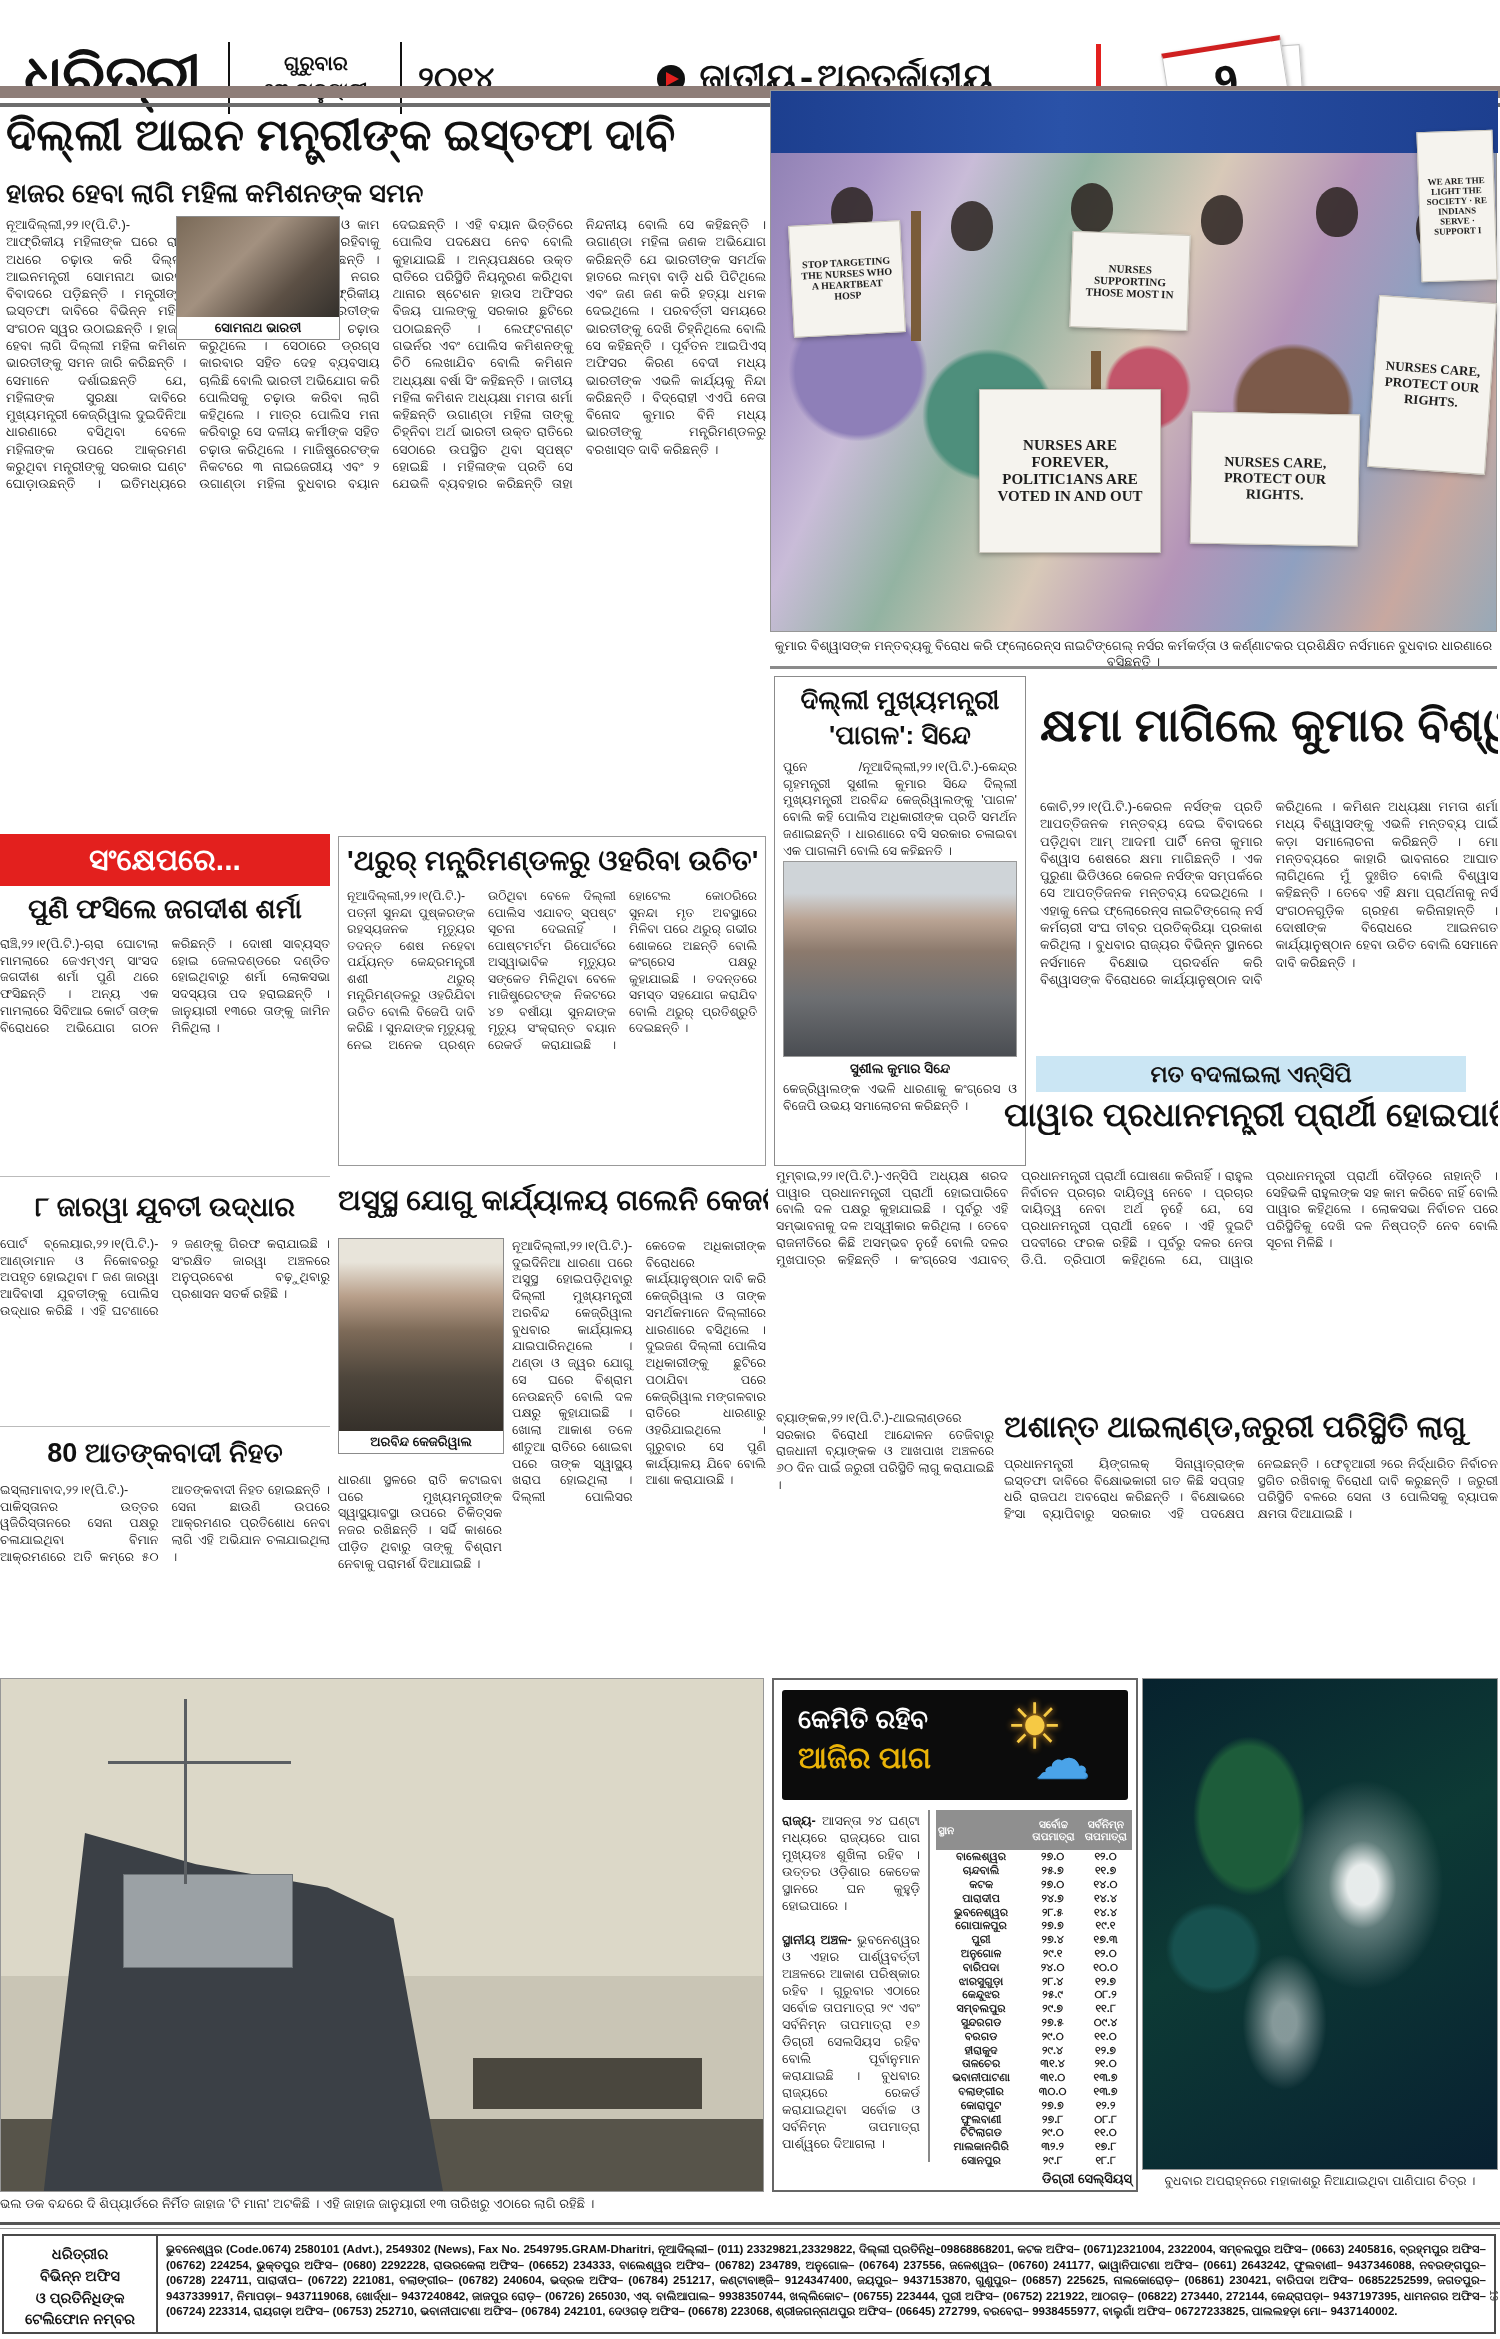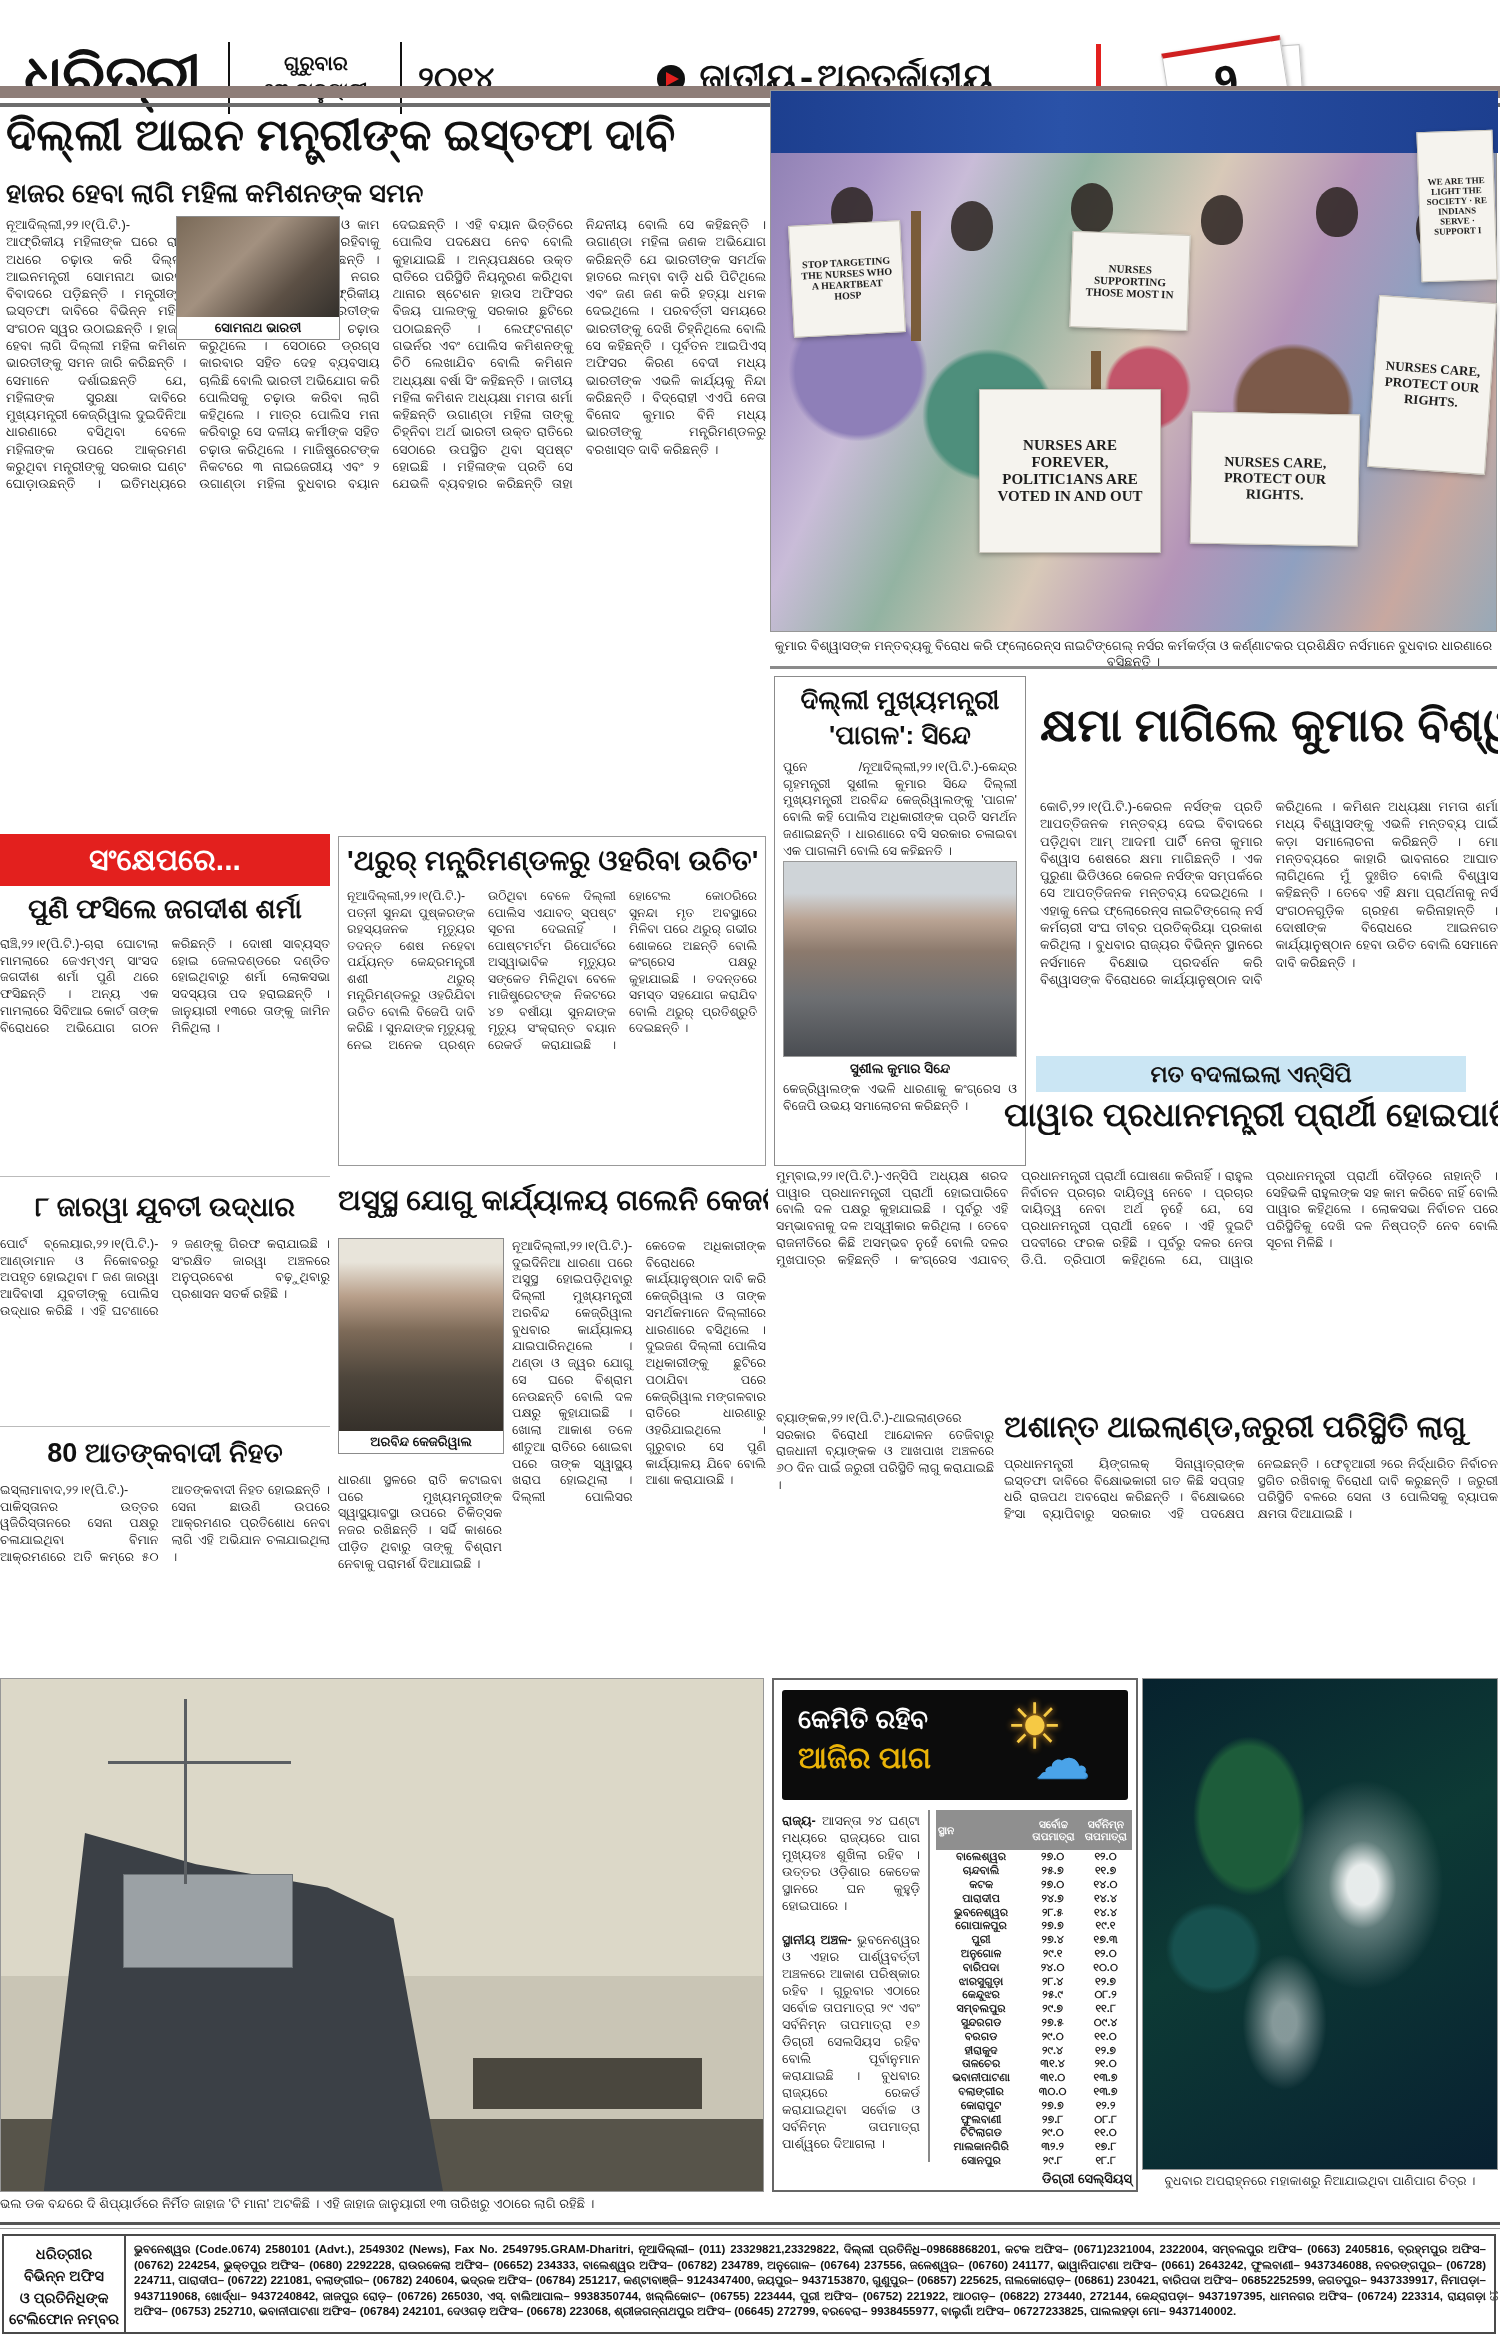--- a/index.html
+++ b/index.html
@@ -308,21 +308,21 @@
       radial-gradient(ellipse at 62% 42%, rgba(255,255,255,.9) 0 5%, rgba(255,255,255,.35) 11%, transparent 26%),
       radial-gradient(ellipse at 40% 70%, rgba(255,255,255,.5) 0 4%, transparent 14%),
       radial-gradient(ellipse at 30% 28%, #1d5c3a 0 14%, transparent 16%),
       radial-gradient(ellipse at 20% 55%, #17514f 0 10%, transparent 12%),
       linear-gradient(150deg,#07222e,#0d3a35 45%,#082031);"></div>
   <div class="abs capline ctr" style="left:1142px;top:2174px;width:356px;font-size:12.5px;">ବୁଧବାର ଅପରାହ୍ନରେ ମହାକାଶରୁ ନିଆଯାଇଥିବା ପାଣିପାଗ ଚିତ୍ର ।</div>
 
   <div class="abs" style="left:0;top:2222px;width:1500px;height:3px;background:#555;"></div>
   <div class="abs" style="left:0;top:2228px;width:1500px;height:1px;background:#999;"></div>
   <div class="abs footer-box" style="left:2px;top:2234px;width:1494px;height:100px;">
-    <div class="ctr b" style="width:120px;font-size:14.5px;line-height:1.5;padding-top:8px;">
+    <div class="ctr b" style="width:152px;font-size:14.5px;line-height:1.5;padding-top:8px;">
       <div>ଧରିତ୍ରୀର</div>
       <div>ବିଭିନ୍ନ ଅଫିସ</div>
       <div>ଓ ପ୍ରତିନିଧିଙ୍କ</div>
       <div>ଟେଲିଫୋନ ନମ୍ବର</div>
     </div>
     <div class="vertdiv"></div>
     <div class="b" style="flex:1;font-size:11.5px;line-height:1.35;padding:6px 8px;text-align:justify;overflow:hidden;">ଭୁବନେଶ୍ୱର (Code.0674) 2580101 (Advt.), 2549302 (News), Fax No. 2549795.GRAM-Dharitri, ନୂଆଦିଲ୍ଲୀ– (011) 23329821,23329822, ଦିଲ୍ଲୀ ପ୍ରତିନିଧି–09868868201, କଟକ ଅଫିସ– (0671)2321004, 2322004, ସମ୍ବଲପୁର ଅଫିସ– (0663) 2405816, ବ୍ରହ୍ମପୁର ଅଫିସ– (06762) 224254, ଭୁକ୍ତପୁର ଅଫିସ– (0680) 2292228, ରାଉରକେଲା ଅଫିସ– (06652) 234333, ବାଲେଶ୍ୱର ଅଫିସ– (06782) 234789, ଅନୁଗୋଳ– (06764) 237556, ଜଳେଶ୍ୱର– (06760) 241177, ଭାୱାନିପାଟଣା ଅଫିସ– (0661) 2643242, ଫୁଲବାଣୀ– 9437346088, ନବରଙ୍ଗପୁର– (06728) 224711, ପାରାଦୀପ– (06722) 221081, ବଲାଙ୍ଗୀର– (06782) 240604, ଭଦ୍ରକ ଅଫିସ– (06784) 251217, କଣ୍ଟାବାଞ୍ଜି– 9124347400, ଜୟପୁର– 9437153870, ଗୁଣୁପୁର– (06857) 225625, ନାଲକୋରୋଡ଼– (06861) 230421, ବାରିପଦା ଅଫିସ– 06852252599, ଜଗତପୁର– 9437339917, ନିମାପଡ଼ା– 9437119068, ଖୋର୍ଦ୍ଧା– 9437240842, ଜାଜପୁର ରୋଡ଼– (06726) 265030, ଏସ୍. ବାଲିଆପାଲ– 9938350744, ଖଲ୍ଲିକୋଟ– (06755) 223444, ପୁରୀ ଅଫିସ– (06752) 221922, ଆଠଗଡ଼– (06822) 273440, 272144, କେନ୍ଦ୍ରାପଡ଼ା– 9437197395, ଧାମନଗର ଅଫିସ– (06724) 223314, ରାୟଗଡ଼ା ଅଫିସ– (06753) 252710, ଭବାନୀପାଟଣା ଅଫିସ– (06784) 242101, ଦେଓଗଡ଼ ଅଫିସ– (06678) 223068, ଶ୍ରୀଜଗନ୍ନାଥପୁର ଅଫିସ– (06645) 272799, ବରବେରା– 9938455977, ବାଲୁଗାଁ ଅଫିସ– 06727233825, ପାଲଲହଡ଼ା ମୋ– 9437140002.</div>
   </div>
   <div class="abs" style="left:1488px;top:2290px;font-size:10px;color:#444;writing-mode:vertical-rl;">19</div>
 

